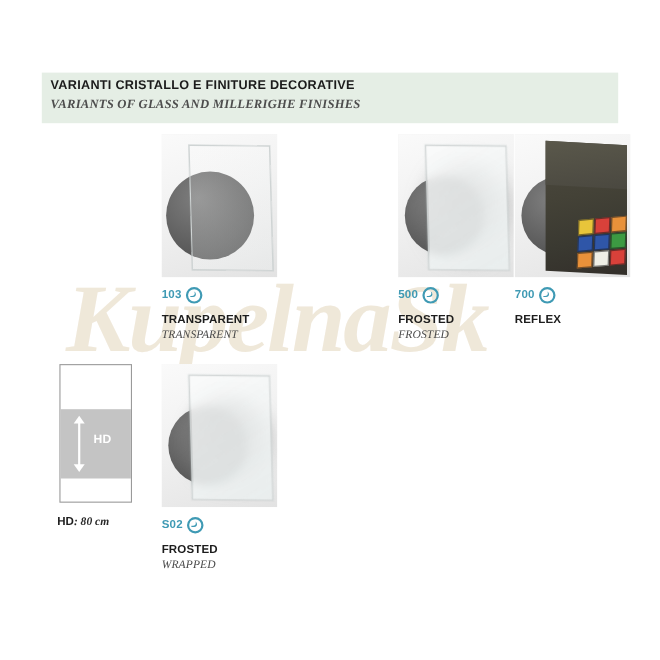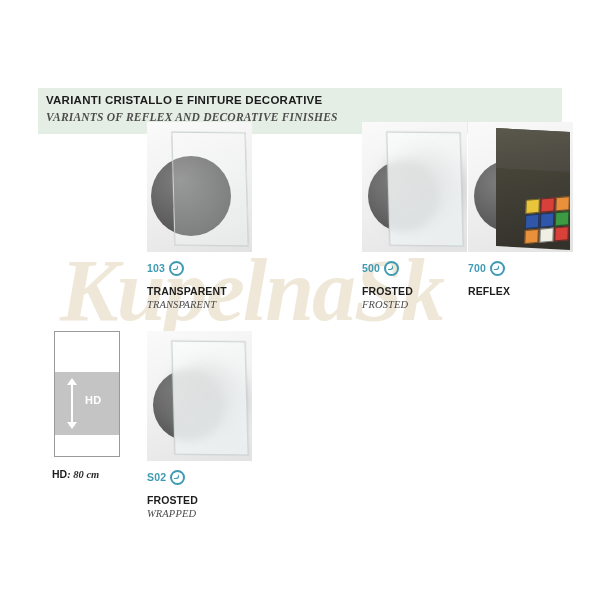--- a/index.html
+++ b/index.html
@@ -31,21 +31,20 @@
     opacity:.95;
   }
 
   
   .headband{
     position:absolute;
     left:38px; top:66px;
     width:524px; height:46px;
     background:#e5eee5;
     z-index:2;
-    margin-top:22px;
   }
   .headband .t1{
     position:absolute;left:8px;top:6px;
     font-size:11.5px;font-weight:700;color:#1b1b1b;
     letter-spacing:.25px;
   }
   .headband .t2{
     position:absolute;left:8px;top:23px;
     font-family:"Liberation Serif", serif;
     font-style:italic;font-weight:700;
@@ -222,21 +221,21 @@
 </style>
 </head>
 <body>
 
 <div class="page">
 
   <div class="watermark">KupelnaSk</div>
 
   <div class="headband">
     <div class="t1">VARIANTI CRISTALLO E FINITURE DECORATIVE</div>
-    <div class="t2">VARIANTS OF REFLEX AND DECORATIVE FINISHES</div>
+    <div class="t2">VARIANTS OF GLASS AND MILLERIGHE FINISHES</div>
   </div>
 
   <div class="grid">
 
     <div class="cell" style="left:147px;top:122px;">
       <div class="thumb">
         <div class="bg"></div>
         <div class="sphere big"></div>
         <div class="pane clear"></div>
       </div>

